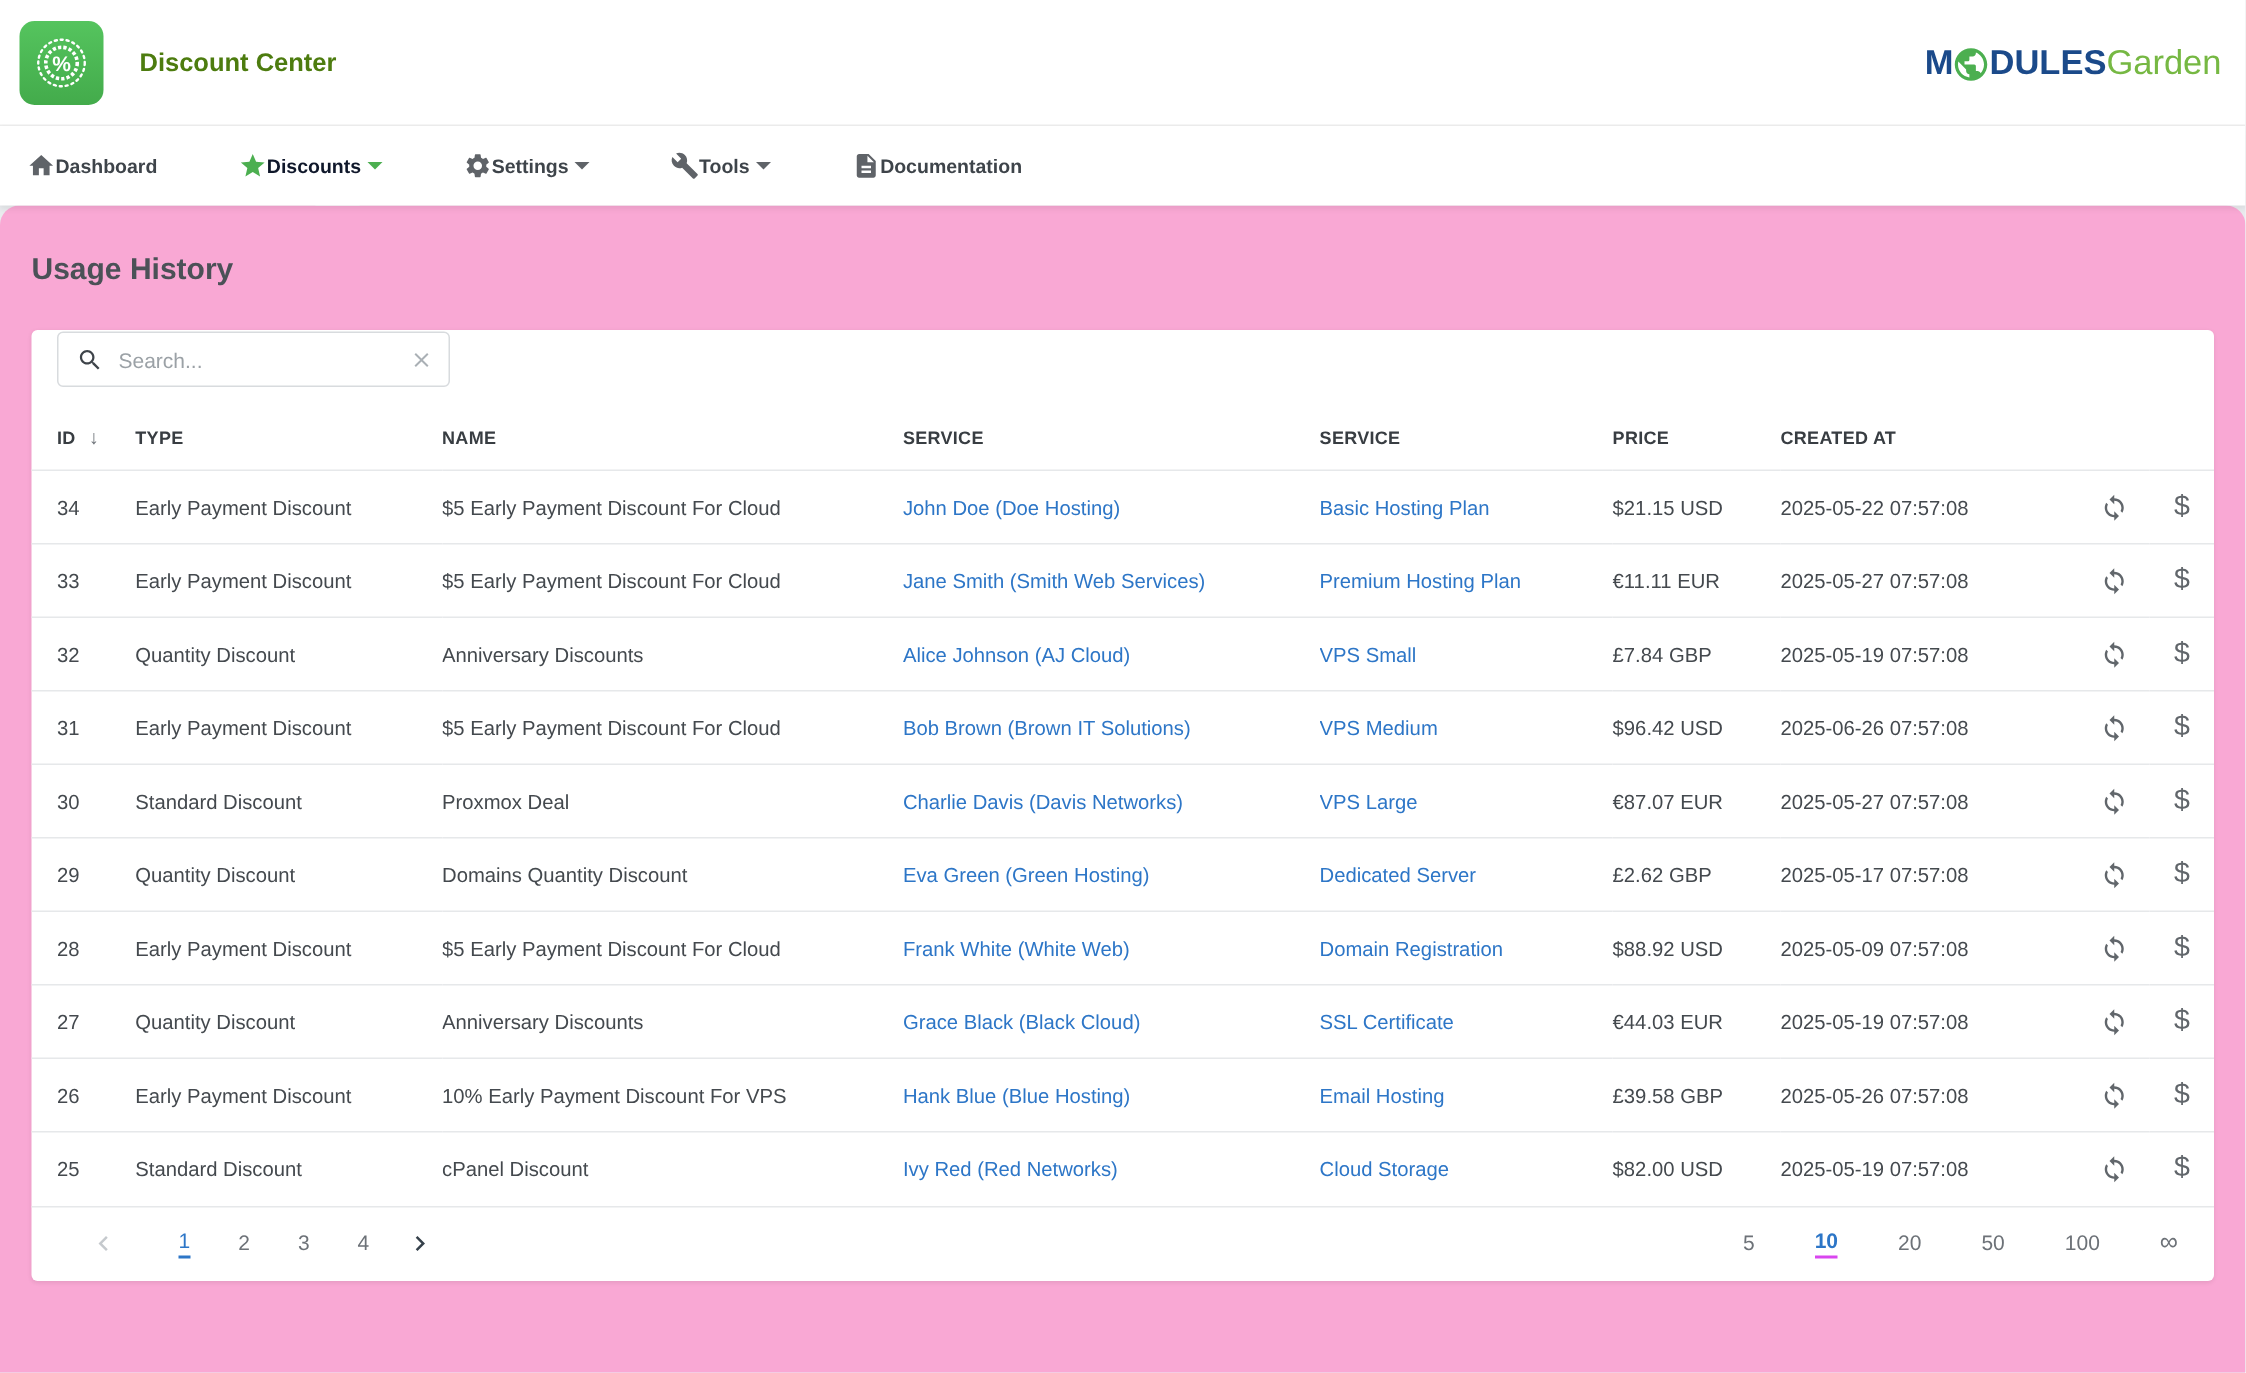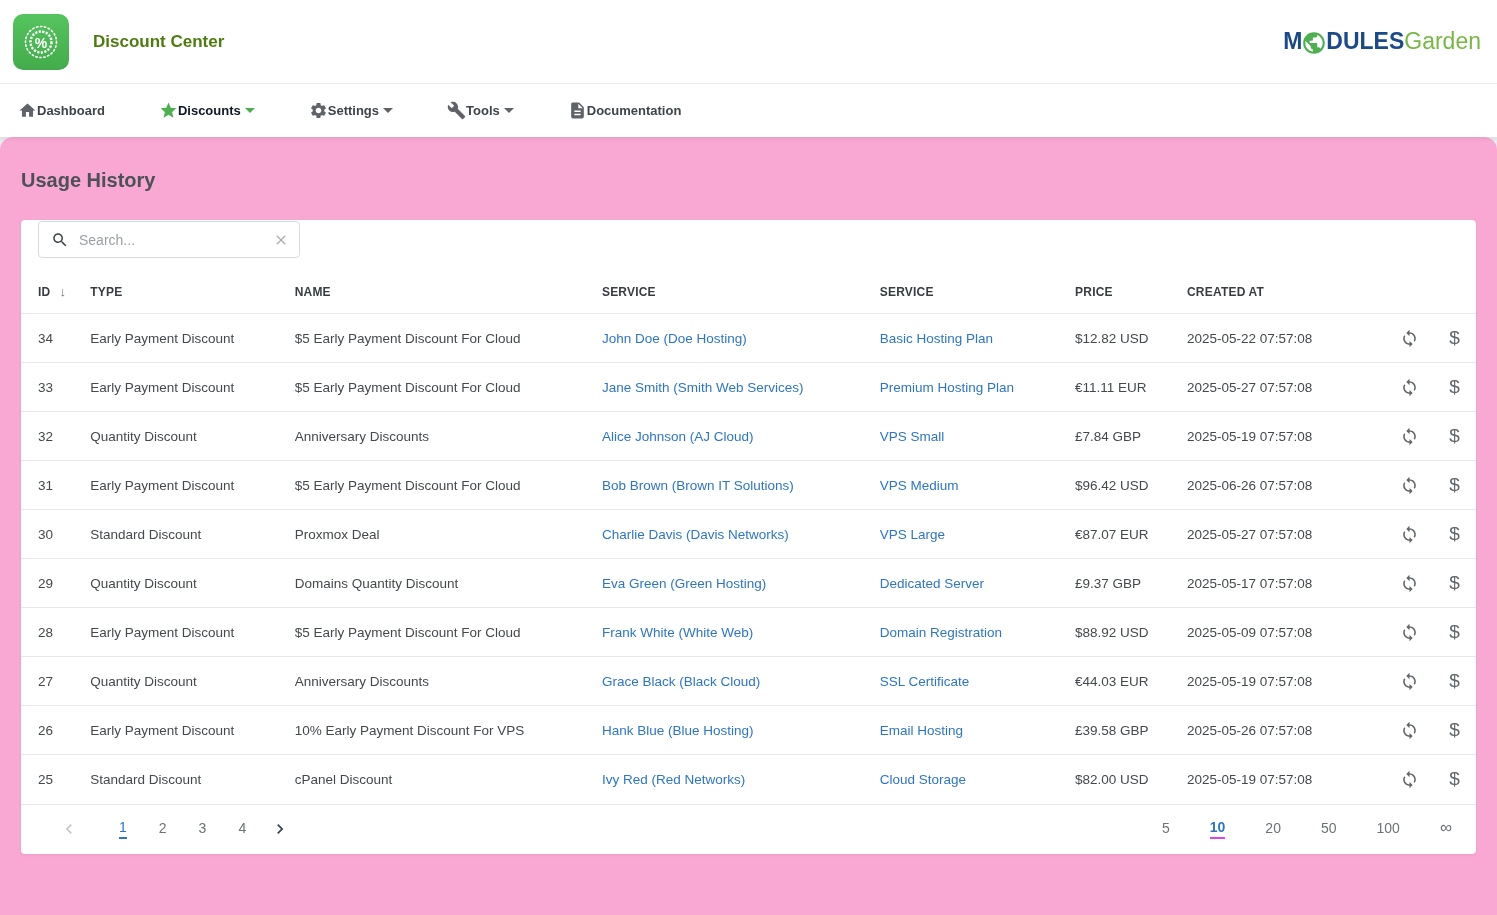--- a/index.html
+++ b/index.html
@@ -191,21 +191,21 @@
           <th></th>
         </tr>
       </thead>
       <tbody id="rows-body">
       <tr>
         <td>34</td>
         <td>Early Payment Discount</td>
         <td>$5 Early Payment Discount For Cloud</td>
         <td><a>John Doe (Doe Hosting)</a></td>
         <td><a>Basic Hosting Plan</a></td>
-        <td>$12.82 USD</td>
+        <td>$21.15 USD</td>
         <td>2025-05-22 07:57:08</td>
         <td class="actions">
           <span class="act-btn">
             <svg viewBox="0 0 24 24">
                   <path d="M12 4V1L8 5l4 4V6c3.31 0 6 2.69 6 6 0 1.01-.25 1.97-.7 2.8l1.46 1.46C19.54 15.03 20 13.57 20 12c0-4.42-3.58-8-8-8zm0 14c-3.31 0-6-2.69-6-6 0-1.01.25-1.97.7-2.8L5.24 7.74C4.46 8.97 4 10.43 4 12c0 4.42 3.58 8 8 8v3l4-4-4-4v3z"></path>
                 </svg>
           </span>
         </td>
         <td class="actions">
           <span class="act-btn money-glyph">$</span>
@@ -291,21 +291,21 @@
           <span class="act-btn money-glyph">$</span>
         </td>
       </tr>
 
       <tr>
         <td>29</td>
         <td>Quantity Discount</td>
         <td>Domains Quantity Discount</td>
         <td><a>Eva Green (Green Hosting)</a></td>
         <td><a>Dedicated Server</a></td>
-        <td>£9.37 GBP</td>
+        <td>£2.62 GBP</td>
         <td>2025-05-17 07:57:08</td>
         <td class="actions">
           <span class="act-btn">
             <svg viewBox="0 0 24 24">
                   <path d="M12 4V1L8 5l4 4V6c3.31 0 6 2.69 6 6 0 1.01-.25 1.97-.7 2.8l1.46 1.46C19.54 15.03 20 13.57 20 12c0-4.42-3.58-8-8-8zm0 14c-3.31 0-6-2.69-6-6 0-1.01.25-1.97.7-2.8L5.24 7.74C4.46 8.97 4 10.43 4 12c0 4.42 3.58 8 8 8v3l4-4-4-4v3z"></path>
                 </svg>
           </span>
         </td>
         <td class="actions">
           <span class="act-btn money-glyph">$</span>

